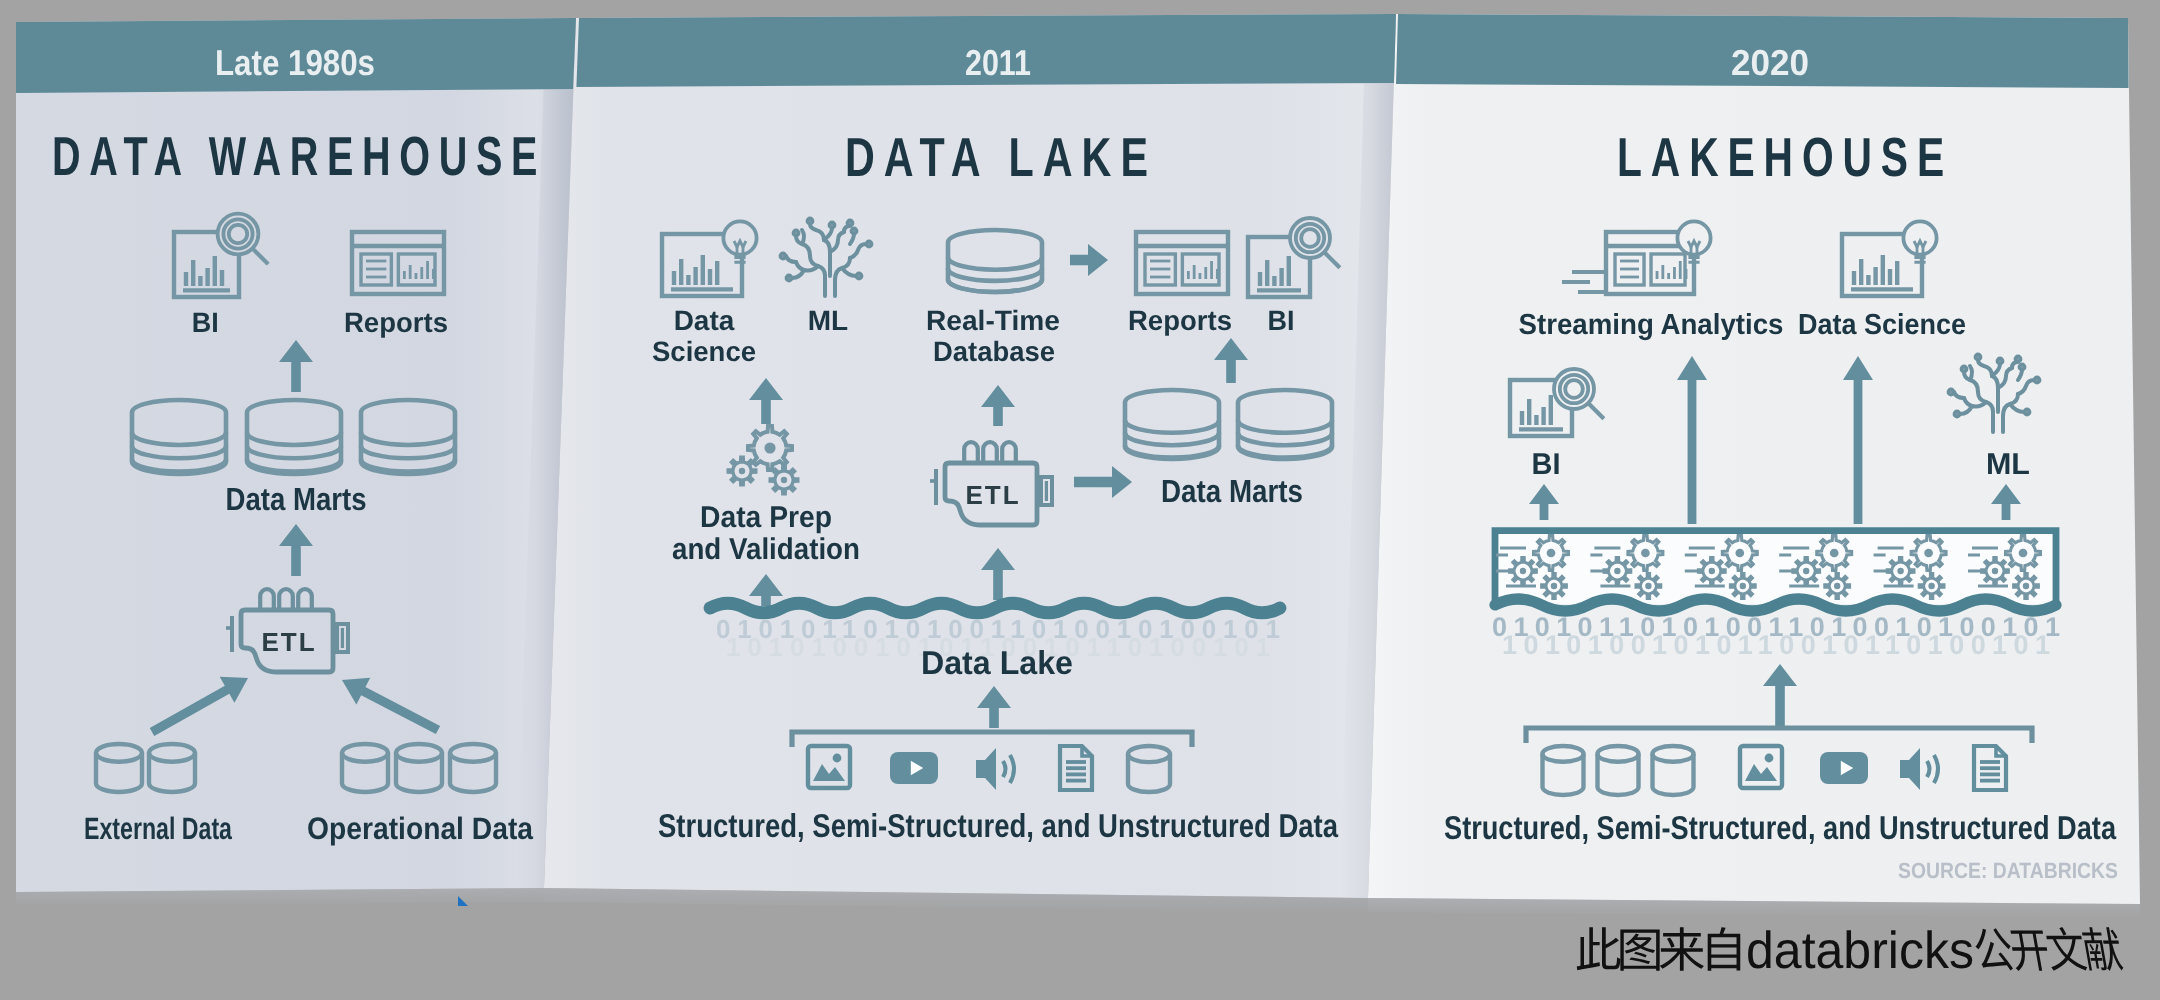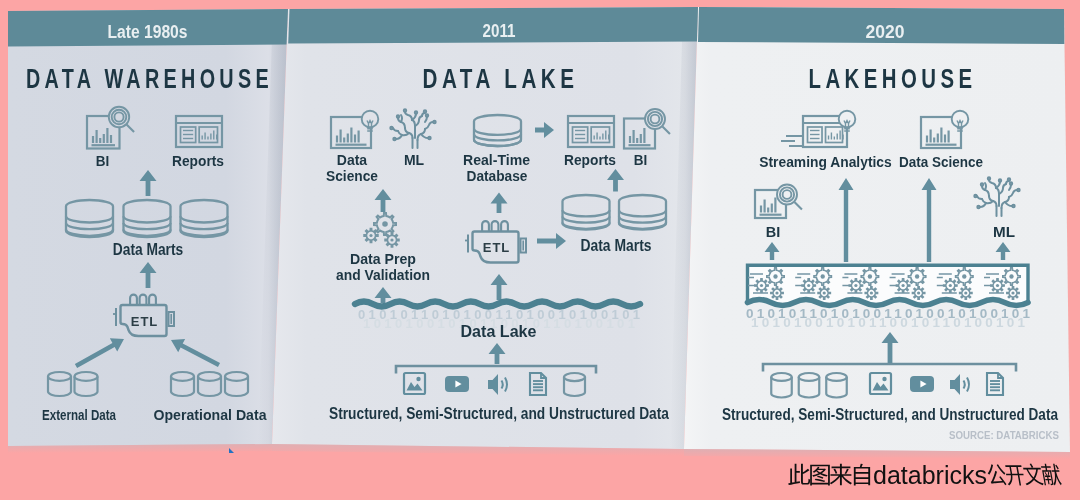--- a/index.html
+++ b/index.html
@@ -1,15 +1,15 @@
 <!DOCTYPE html>
 <html><head><meta charset="utf-8">
 <style>
 html,body{margin:0;padding:0;background:#ffffff;}
-#page{position:relative;width:1080px;height:500px;background:#fca5a5;overflow:hidden;}
+#page{position:relative;width:1080px;height:500px;background:#a3a3a3;overflow:hidden;}
 text{font-family:"Liberation Sans",sans-serif;}
 </style></head>
 <body>
 <div id="page">
 <svg width="1080" height="500" viewBox="0 0 1080 500">
 <defs>
 <linearGradient id="p1g" x1="0" y1="0" x2="1" y2="0">
           <stop offset="0" stop-color="#d4d9e2"></stop>
           <stop offset="0.78" stop-color="#d2d7e1"></stop>
           <stop offset="0.93" stop-color="#dcdfe7"></stop>

